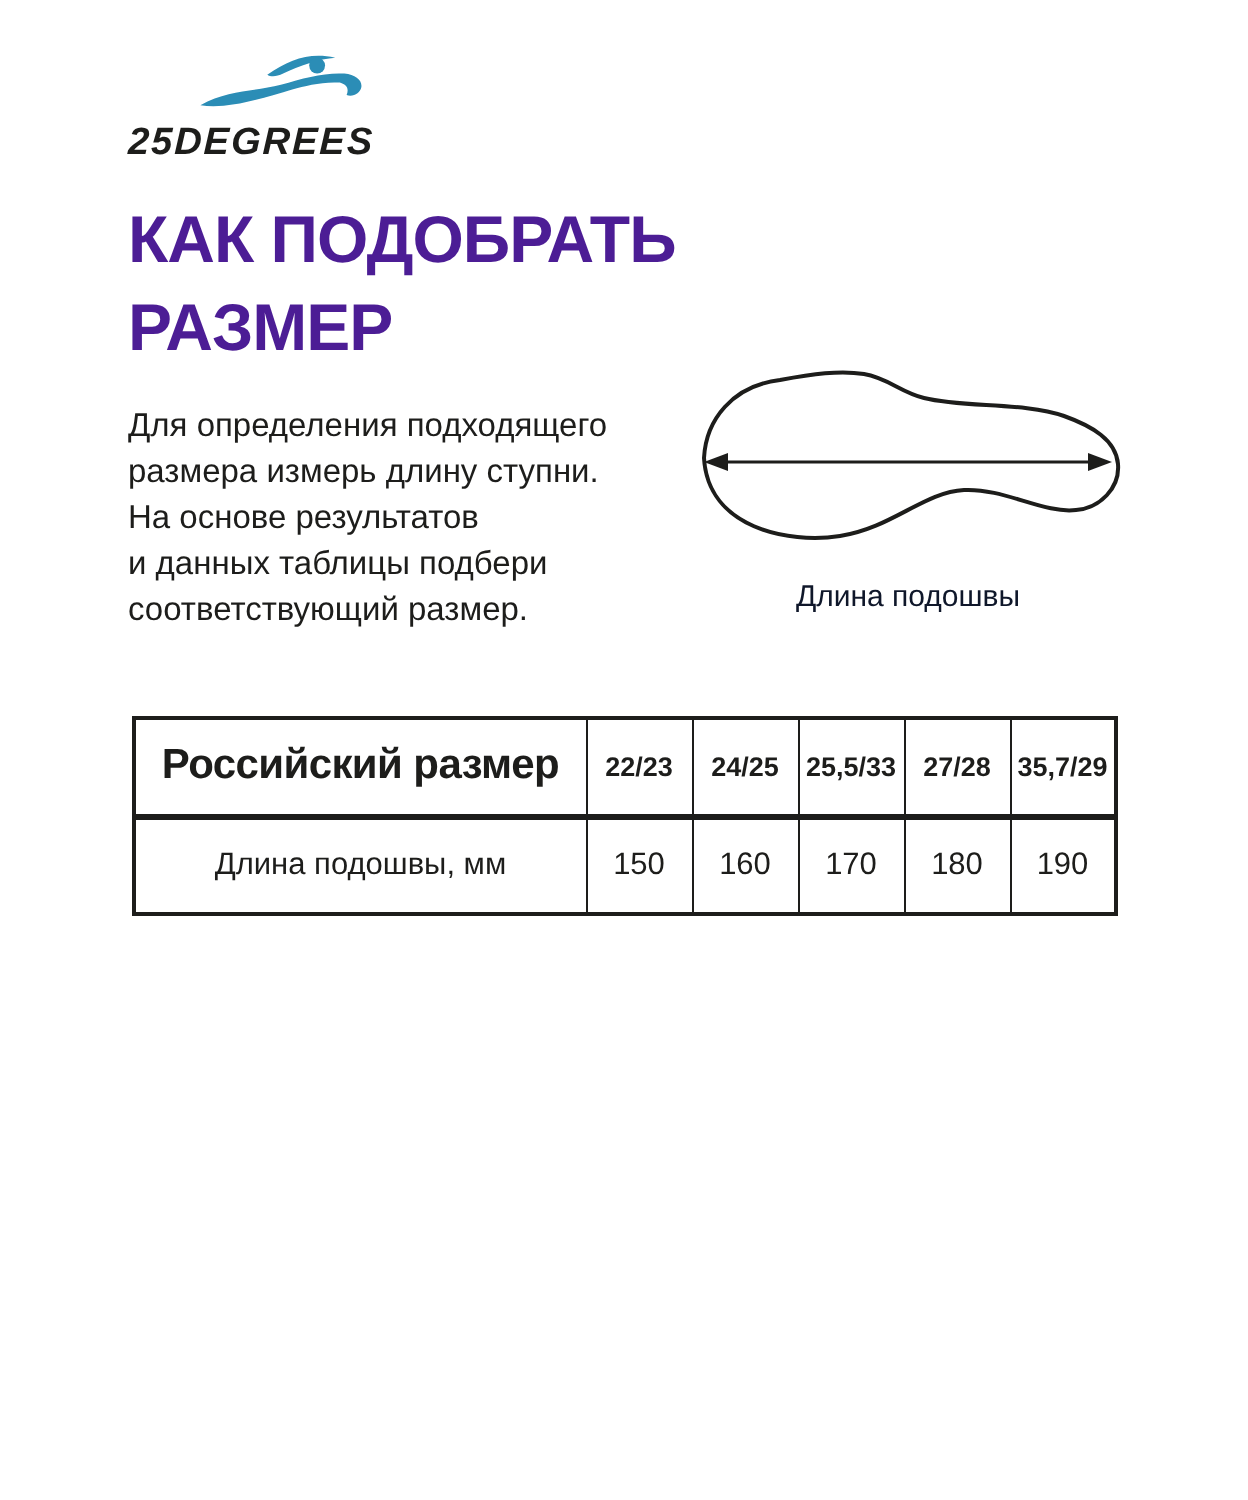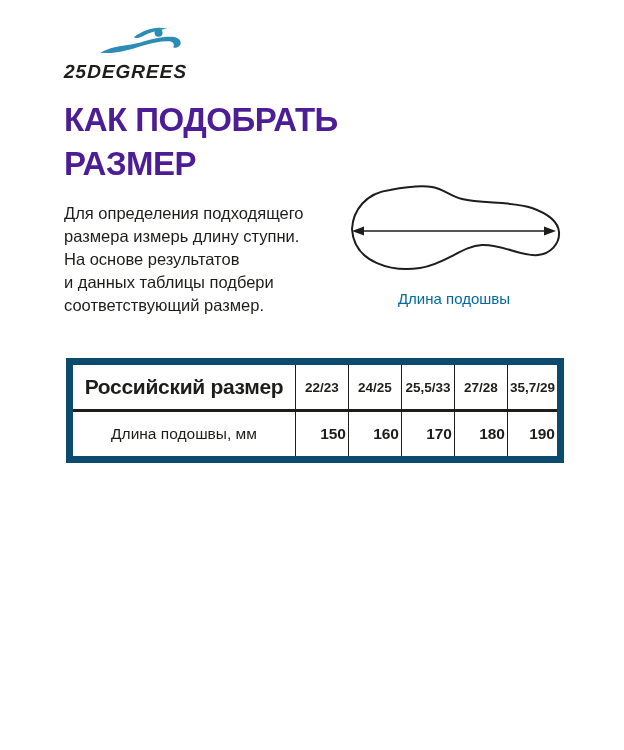--- a/index.html
+++ b/index.html
@@ -39,43 +39,43 @@
     position: absolute; left: 64px; top: 202px;
     font-size: 16.5px; line-height: 23px;
     white-space: pre-line; color: #1d1d1b;
   }
 
   
   .figure { position: absolute; left: 346px; top: 182px; width: 216px; }
   .figure svg { display: block; width: 216px; height: 94px; }
   .figure-caption {
     margin-top: 14px; text-align: center;
-    font-size: 15px; color: #0369a1;
+    font-size: 15px; color: #0f172a;
   }
 
   
   .size-table {
     position: absolute; left: 66px; top: 358px;
     border-collapse: collapse; table-layout: fixed;
     width: 491px;
   }
   .size-table col.label-col { width: 226px; }
   .size-table col.size-col  { width: 53px; }
   .size-table th, .size-table td {
     border: 1.5px solid #1d1d1b;
     text-align: center; vertical-align: middle;
     height: 49px; padding: 0 2px;
   }
   .size-table tr { border: 2px solid #1d1d1b; }
-  .size-table { border: 7px solid #0c4a6e; padding-left: 40px; }
+  .size-table { border: 2px solid #0c4a6e; padding-left: 40px; }
   .size-table tr.header-row { border-bottom: 3px solid #1d1d1b; }
   .size-table .row-label-main { font-size: 21px; font-weight: 800; letter-spacing: -0.3px; }
   .size-table .size-cell { font-size: 13.5px; font-weight: 700; }
   .size-table .row-label-sub { font-size: 15.5px; font-weight: 400; }
-  .size-table .value-cell { font-size: 15.5px; font-weight: 700; text-align: right; }
+  .size-table .value-cell { font-size: 15.5px; font-weight: 400; }
 </style>
 </head>
 <body>
 
 <div class="page">
 
   <div class="logo">
     <svg class="logo-icon" viewBox="0 0 150 60" xmlns="http://www.w3.org/2000/svg">
 
       <path fill="#2b8db6" d="M3,47

